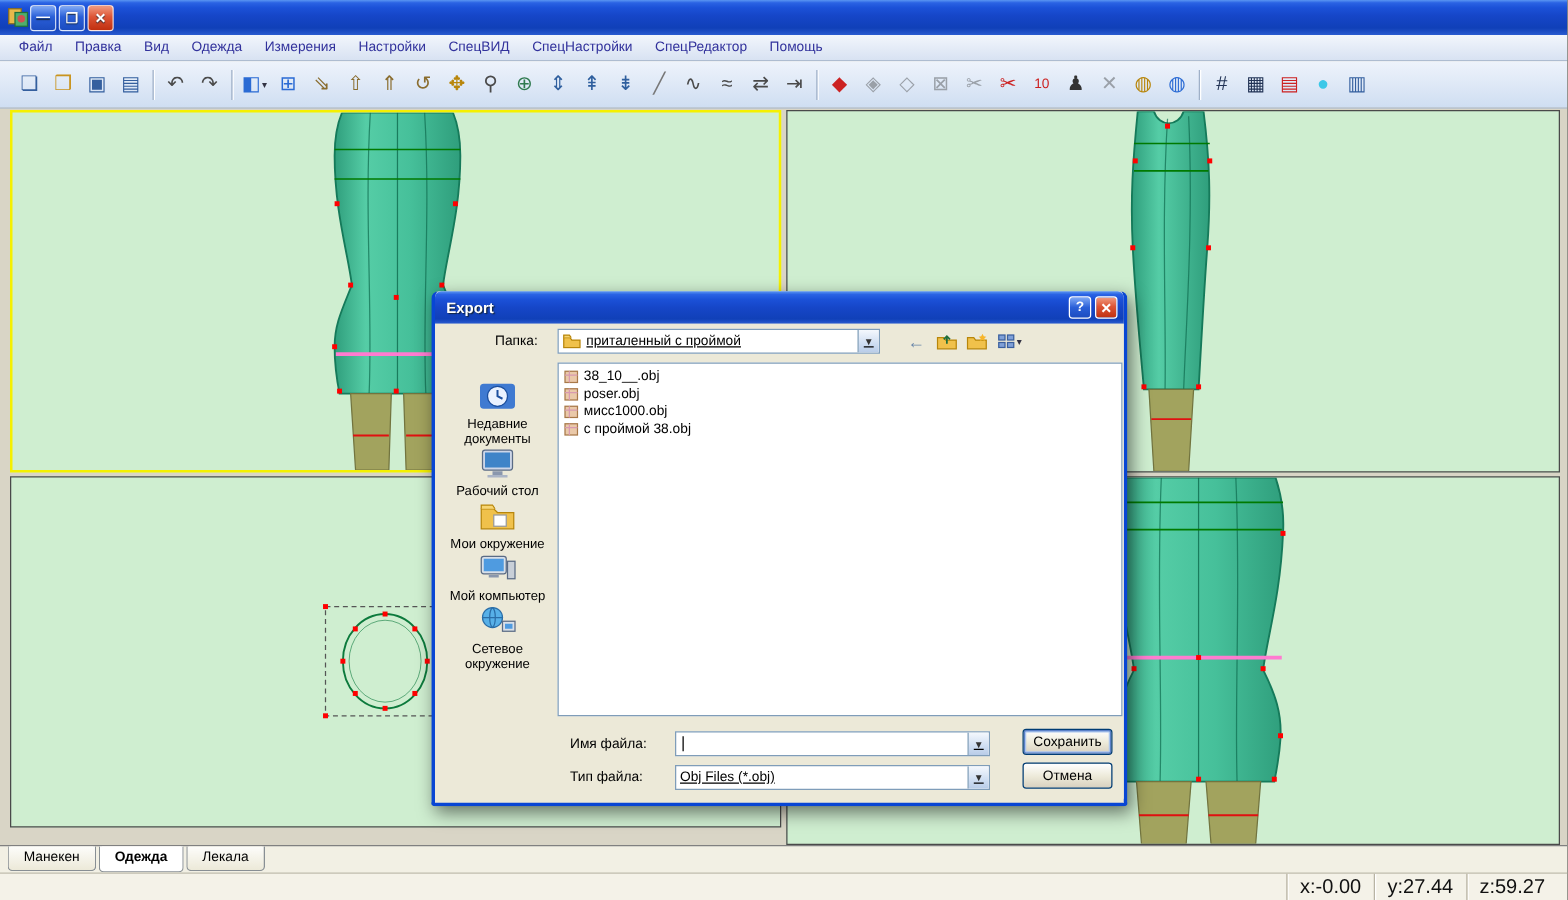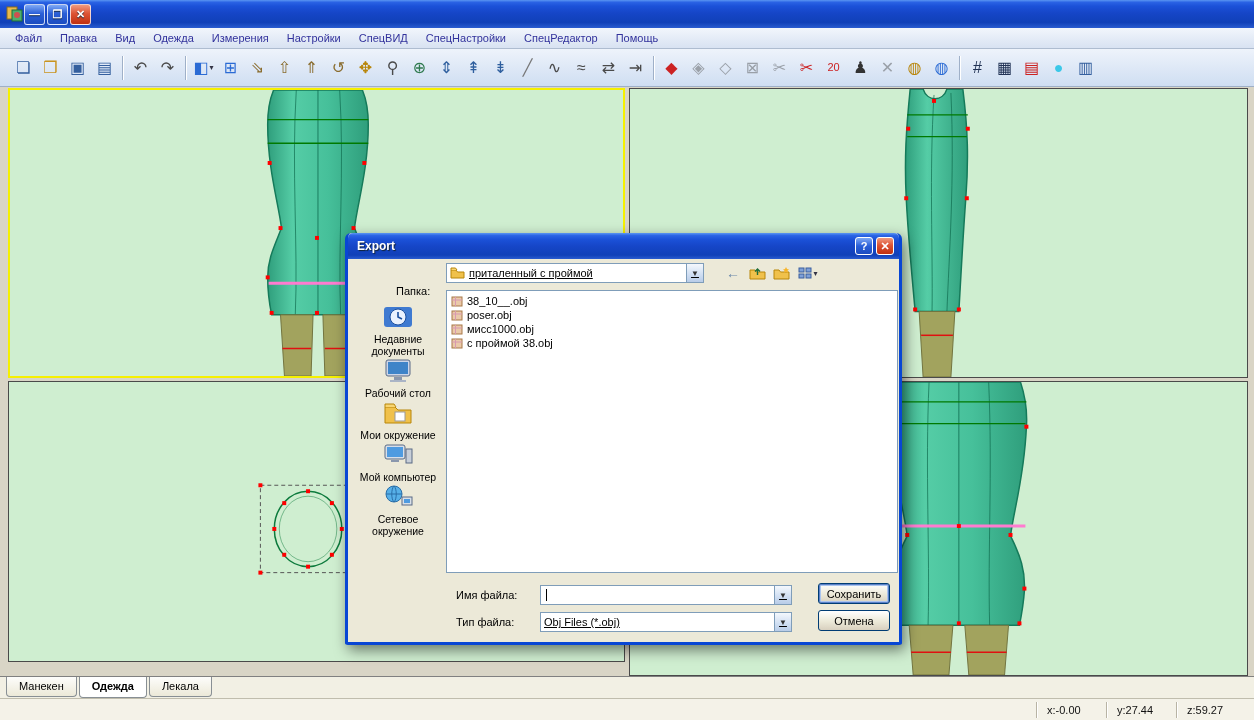--- a/index.html
+++ b/index.html
@@ -66,21 +66,21 @@
   .tab {
     font-size:11px; padding:3px 12px 4px; background:linear-gradient(180deg,#fdfdfb,#ece9d8);
     border:1px solid #888f94; border-top:none; border-radius:0 0 4px 4px; margin-right:2px; color:#000;
   }
   .tab.active { font-weight:bold; background:#fff; height:21px; }
 
   
   .statusbar {
     position:absolute; left:0; top:698px; width:100%; height:22px;
     background:#f4f2e8; border-top:1px solid #c0bdad;
-    display:flex; align-items:center; justify-content:flex-end; font-size:11px; color:#111;
+    display:flex; align-items:center; justify-content:flex-end; font-size:16px; color:#111;
   }
   .status-field { padding:2px 10px; border-left:1px solid #b8b4a4; box-shadow:inset 1px 0 0 #fff; min-width:70px; }
   .status-field:last-child { margin-right:8px; }
 
   
   .dialog {
     position:absolute; left:345px; top:233px; width:557px; height:412px; z-index:20;
     border:3px solid #0846d4; border-top:none; border-radius:6px 6px 3px 3px;
     box-shadow:3px 5px 14px rgba(0,0,0,.5); background:#ece9d8;
   }
@@ -253,21 +253,21 @@
       <span class="tb-btn">
         <span class="tb-glyph" style="color: rgb(154, 160, 168);">⊠</span>
       </span>
       <span class="tb-btn">
         <span class="tb-glyph" style="color: rgb(154, 160, 168);">✂</span>
       </span>
       <span class="tb-btn">
         <span class="tb-glyph" style="color: rgb(204, 34, 34);">✂</span>
       </span>
       <span class="tb-btn">
-        <span class="tb-glyph" style="color: rgb(204, 34, 34); font-size: 11px;">20</span>
+        <span class="tb-glyph" style="color: rgb(204, 34, 34); font-size: 11px;">10</span>
       </span>
       <span class="tb-btn">
         <span class="tb-glyph" style="color: rgb(51, 51, 51);">♟</span>
       </span>
       <span class="tb-btn">
         <span class="tb-glyph" style="color: rgb(154, 160, 168);">✕</span>
       </span>
       <span class="tb-btn">
         <span class="tb-glyph" style="color: rgb(184, 134, 11);">◍</span>
       </span>
@@ -425,21 +425,21 @@
   </div>
 
   <div class="dialog">
     <div class="dlg-titlebar">
       <span class="dlg-title">Export</span>
       <span class="dlg-btn dlg-help">?</span>
       <span class="dlg-btn dlg-close">✕</span>
     </div>
     <div class="dlg-body">
 
-      <span class="dlg-label" style="left:48px; top:26px;">Папка:</span>
+      <span class="dlg-label" style="left:48px; top:8px;">Папка:</span>
       <div class="combo" style="left:98px; top:4px; width:258px;">
         <span class="mini-folder">
           <svg viewBox="0 0 15 12">
               <path d="M1 11V3h5l1.5 2H14v6z" fill="#f0c14b" stroke="#b8860b"></path>
               <path d="M1 3V1h4.5L7 3" fill="#f7d572" stroke="#b8860b"></path>
             </svg>
         </span>
         <span class="combo-text">приталенный с проймой</span>
         <span class="combo-arrow-btn">▼</span>
       </div>

